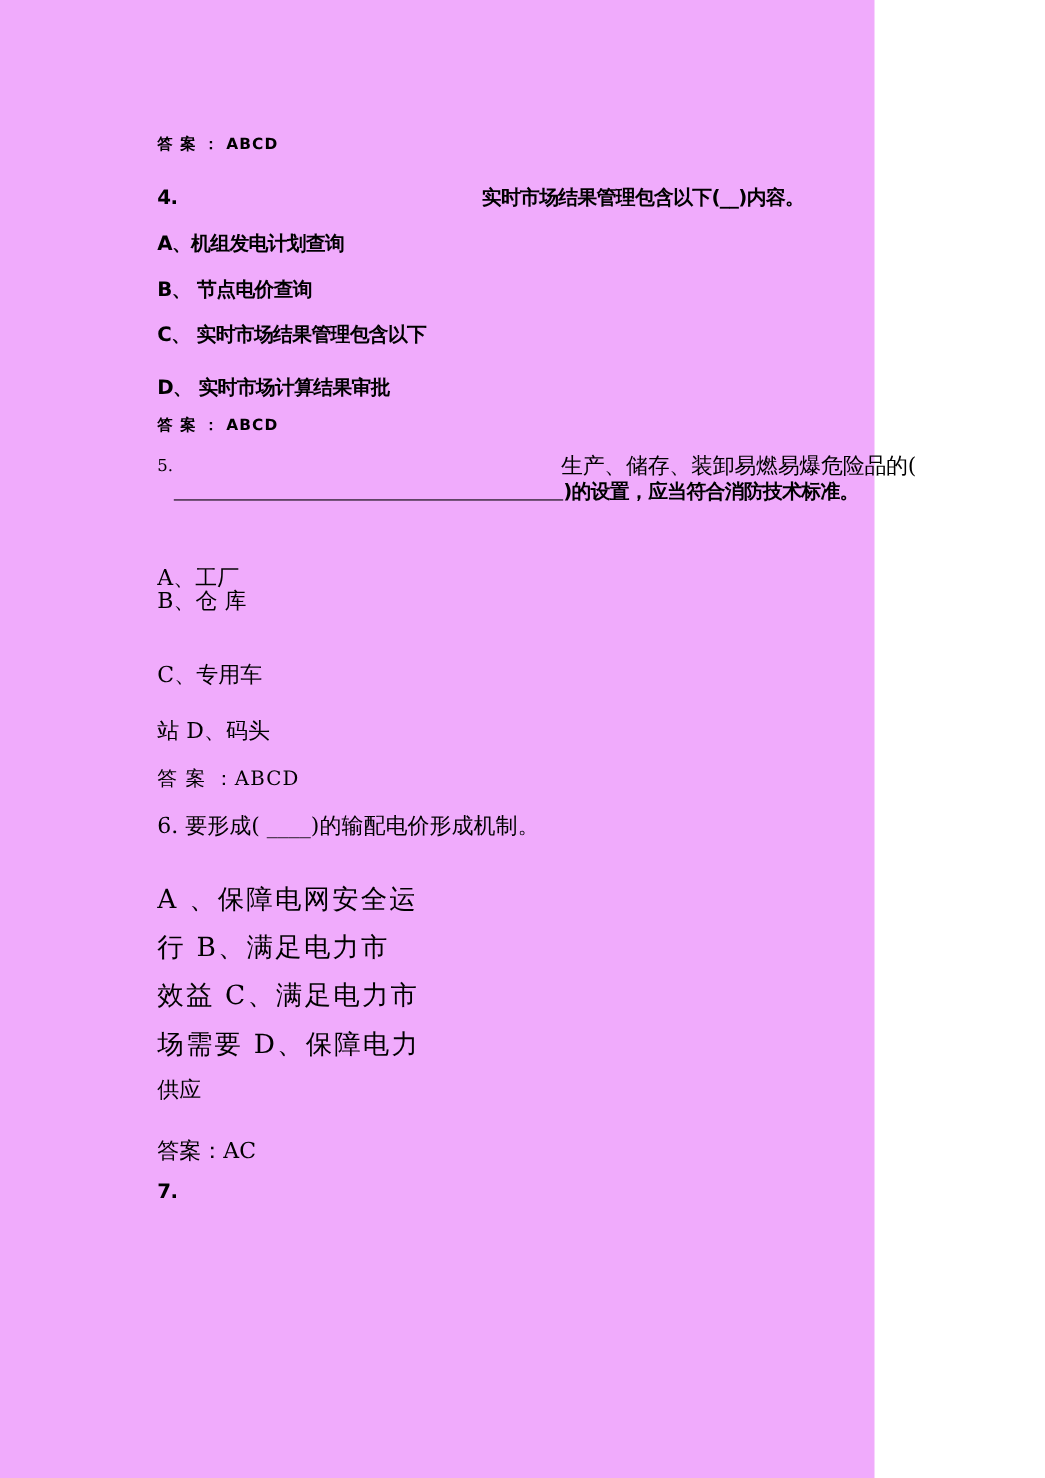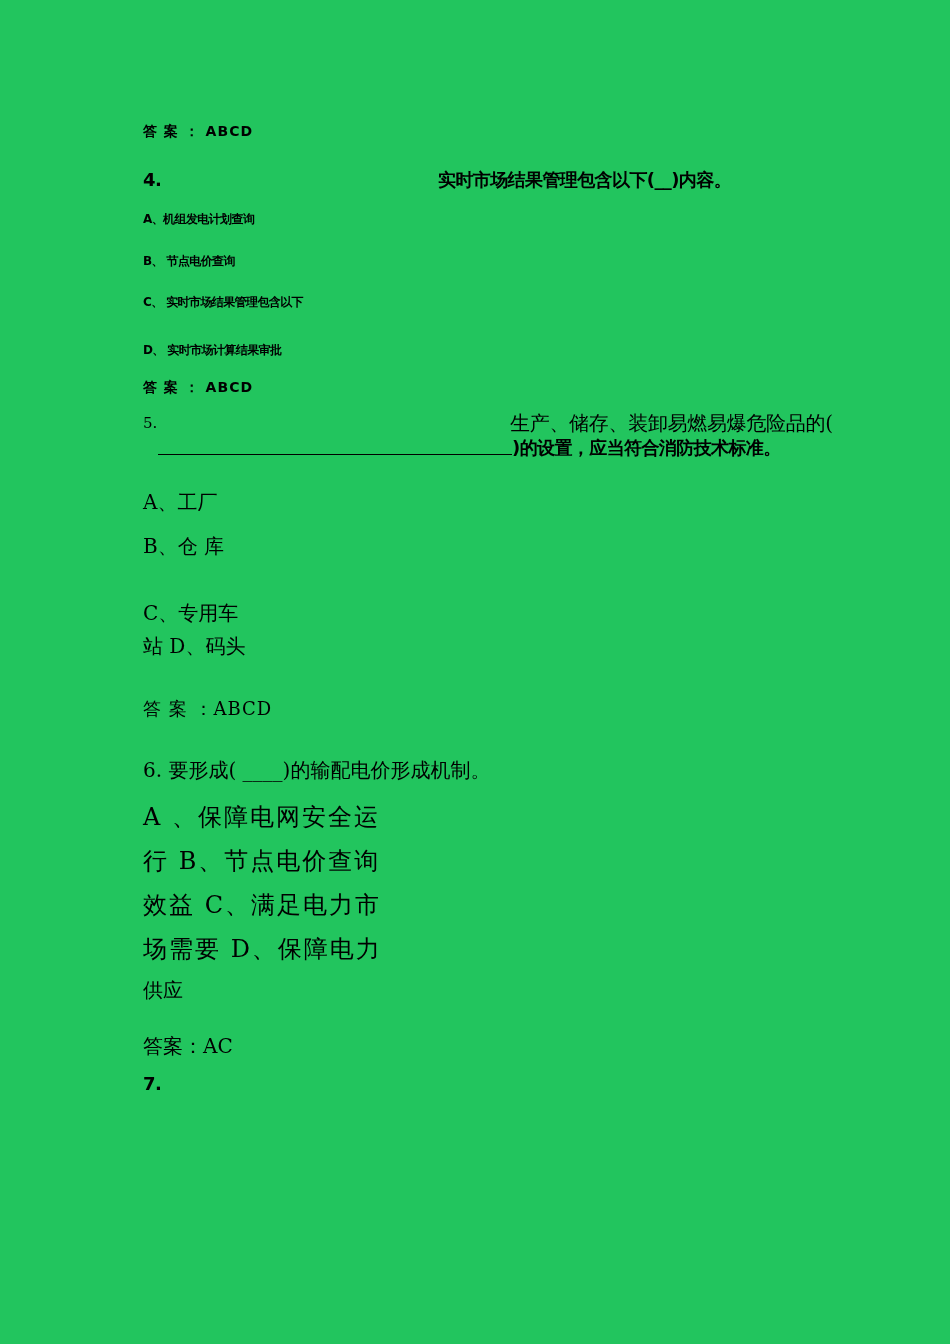--- a/index.html
+++ b/index.html
@@ -10,23 +10,23 @@
     body {
       width: 950px;
       height: 1344px;
       position: relative;
       overflow: hidden;
       color: #000000;
     }
     .page {
       position: absolute;
       left: 0; top: 0;
-      width: 950px;
+      width: 795px;
       height: 1344px;
-      background: #22c55e;
+      background: #f0abfc;
     }
     .line {
       position: absolute;
       white-space: nowrap;
       line-height: 1;
     }
     .sans-bold {
       font-family: "DejaVu Sans", "Liberation Sans", sans-serif;
       font-weight: bold;
     }
@@ -36,21 +36,21 @@
     }
     .answer-bold {
       font-size: 14px;
       letter-spacing: 1px;
     }
     .q-bold {
       font-size: 18px;
       letter-spacing: -0.6px;
     }
     .opt-bold {
-      font-size: 12px;
+      font-size: 18px;
       letter-spacing: -0.6px;
     }
     .serif-18 {
       font-size: 20px;
     }
     .serif-18-wide {
       font-size: 24px;
       letter-spacing: 2px;
     }
     .answer-serif-small {
@@ -78,31 +78,31 @@
   <div class="line sans-bold opt-bold" style="left:143px; top:296px;">C、 实时市场结果管理包含以下</div>
   <div class="line sans-bold opt-bold" style="left:143px; top:344px;">D、 实时市场计算结果审批</div>
 
   <div class="line sans-bold answer-bold" style="left:143px; top:380px;">答 案 ： ABCD</div>
 
   <div class="line serif" style="left:143px; top:416px; font-size:15px;">5.</div>
   <div class="line serif serif-18" style="left:510px; top:413px; letter-spacing:-0.3px;">生产、储存、装卸易燃易爆危险品的(</div>
   <div class="underline-blank" style="left:158px; top:454px; width:354px;"></div>
   <div class="line sans-bold q-bold" style="left:512px; top:439px;">)的设置，应当符合消防技术标准。</div>
 
-  <div class="line serif serif-18" style="left:143px; top:492px;">A、工厂</div>
+  <div class="line serif serif-18" style="left:143px; top:515px;">A、工厂</div>
   <div class="line serif serif-18" style="left:143px; top:536px;">B、仓 库</div>
   <div class="line serif serif-18" style="left:143px; top:603px;">C、专用车</div>
-  <div class="line serif serif-18" style="left:143px; top:636px;text-align:center;">站 D、码头</div>
+  <div class="line serif serif-18" style="left:143px; top:654px;text-align:center;">站 D、码头</div>
 
   <div class="line serif answer-serif-small" style="left:143px; top:700px;">答 案 ：ABCD</div>
 
-  <div class="line serif serif-18" style="left:143px; top:740px;margin-top:20px;">6. 要形成( ____)的输配电价形成机制。</div>
+  <div class="line serif serif-18" style="left:143px; top:740px;">6. 要形成( ____)的输配电价形成机制。</div>
 
   <div class="line serif serif-18-wide" style="left:143px; top:805px;">A 、保障电网安全运</div>
-  <div class="line serif serif-18-wide" style="left:143px; top:849px;">行 B、节点电价查询</div>
+  <div class="line serif serif-18-wide" style="left:143px; top:849px;">行 B、满足电力市</div>
   <div class="line serif serif-18-wide" style="left:143px; top:893px;">效益 C、满足电力市</div>
   <div class="line serif serif-18-wide" style="left:143px; top:937px;">场需要 D、保障电力</div>
   <div class="line serif serif-18" style="left:143px; top:980px;">供应</div>
 
   <div class="line serif serif-18" style="left:143px; top:1036px;">答案：AC</div>
 
   <div class="line sans-bold q-bold" style="left:143px; top:1075px;">7.</div>
 
 </div>
 

